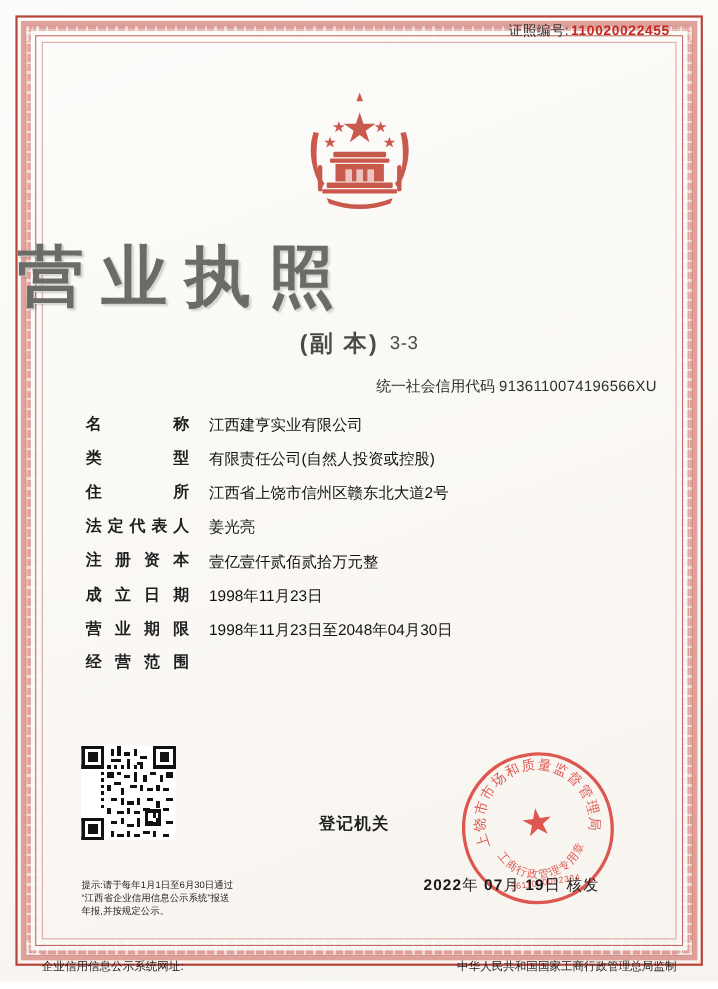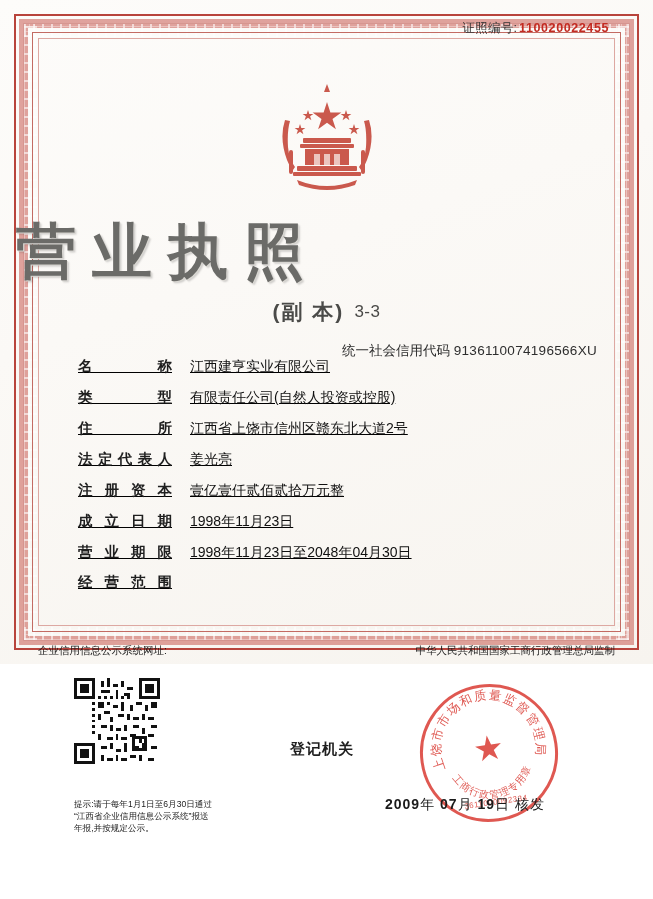--- a/index.html
+++ b/index.html
@@ -9,21 +9,21 @@
   body {
     width: 653px;
     height: 899px;
     background: #ffffff;
     font-family: "Liberation Sans", sans-serif;
     overflow: hidden;
   }
   .license {
     position: relative;
     width: 653px;
-    height: 664px;
+    height: 892px;
     background: linear-gradient(160deg, #fdfcfa 0%, #fbf9f6 40%, #f7f4ef 100%);
     box-sizing: border-box;
   }
   
   .frame-outer {
     position: absolute;
     left: 14px;
     top: 14px;
     right: 14px;
     bottom: 14px;
@@ -162,22 +162,21 @@
     color: #2e2e2e;
     white-space: nowrap;
   }
   .credit-code .ccval { letter-spacing: 0.3px; }
 
   
   .fields {
     position: absolute;
     left: 78px;
     right: 56px;
-    top: 356px;
-    text-decoration: underline;
+    top: 376px;
   }
   .field-row {
     display: flex;
     align-items: flex-start;
     margin-bottom: 11px;
   }
   .field-label {
     width: 112px;
     flex: 0 0 112px;
     font-size: 14.5px;
@@ -512,21 +511,21 @@
       </text>
       <text font-size="10" fill="#d8342c" font-family="DejaVu Sans, sans-serif" letter-spacing="1">
         <textPath href="#arcBottom" startOffset="50%" text-anchor="middle">工商行政管理专用章</textPath>
       </text>
     </svg>
     <div class="seal-star">★</div>
     <div class="seal-code">3611000092334</div>
   </div>
 
   <div class="date-line">
-    <span class="num">2009</span><span>年</span>
+    <span class="num">2022</span><span>年</span>
     <span class="num">07</span><span>月</span>
     <span class="num">19</span><span>日</span>
     <span>核发</span>
   </div>
 
   <div class="tips" style="white-space: pre-line;">提示:请于每年1月1日至6月30日通过
 “江西省企业信用信息公示系统”报送
 年报,并按规定公示。</div>
 
   <div class="footer">

